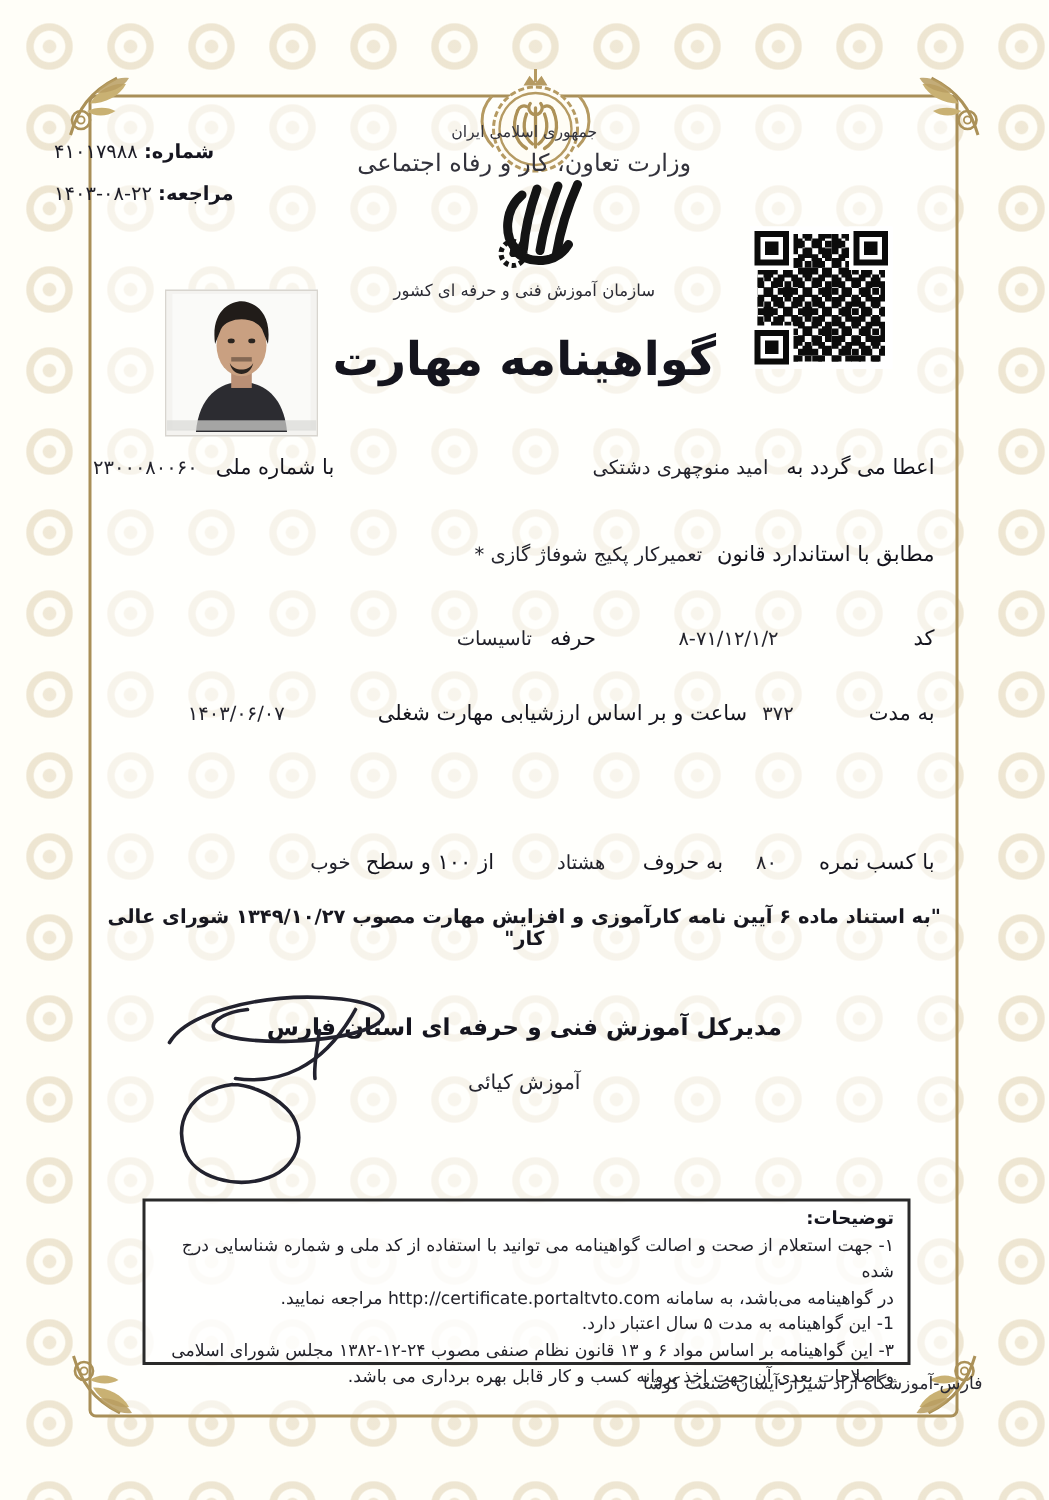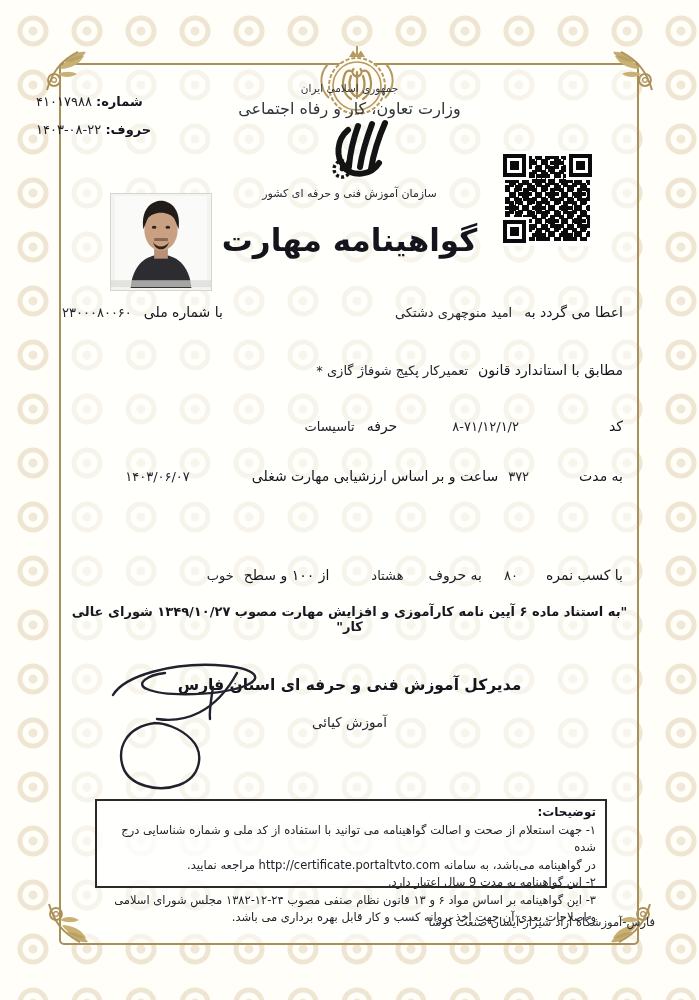--- a/index.html
+++ b/index.html
@@ -71,21 +71,21 @@
 
   .legal{ position:absolute; left:60px; right:60px; top:604px; text-align:center;
           font-size:13px; font-weight:bold; color:#17171f; }
 
   .sig-title{ position:absolute; left:0; right:0; top:676px; text-align:center;
               font-size:15.5px; font-weight:bold; color:#15151e; }
   .sig-name{ position:absolute; left:0; right:0; top:714px; text-align:center;
              font-size:13.5px; color:#26262f; }
   .sig-svg{ position:absolute; left:95px; top:653px; width:200px; height:145px; }
 
-  .notes{ position:absolute; left:95px; top:799px; width:512px; height:89px;
+  .notes{ position:absolute; left:95px; top:799px; width:512px; height:111px;
           border:2px solid #2a2a2a; background:rgba(255,255,255,.65);
           padding:3px 9px 0 8px; font-size:11.5px; line-height:17.5px; color:#22222a; }
   .notes-heading{ font-weight:bold; font-size:12px; color:#15151e; }
   .note-line{ text-align:right; }
 
   .institute{ position:absolute; top:915px; left:385px; width:270px; text-align:right;
               font-size:11.5px; color:#2a2a33; }
 </style>
 </head>
 <body>
@@ -174,21 +174,21 @@
   </div>
 
   <div class="hdr hdr-org">سازمان آموزش فنی و حرفه ای کشور</div>
 
   <div class="serial-block">
     <div class="serial-line">
       <span class="lab">شماره:</span>
       <span class="val">۴۱۰۱۷۹۸۸</span>
     </div>
     <div class="serial-line">
-      <span class="lab">حروف:</span>
+      <span class="lab">مراجعه:</span>
       <span class="val ltr">۱۴۰۳-۰۸-۲۲</span>
     </div>
   </div>
 
   <div class="qr">
     <div class="qr-mod"></div>
     <div class="f f-tl"></div>
     <div class="f f-tr"></div>
     <div class="f f-bl"></div>
   </div>
@@ -262,20 +262,20 @@
         <path d="M118 34 C116 48 114 58 115 66"></path>
         <path d="M60 70 C30 74 22 96 28 114 C34 132 62 140 84 132 C106 124 110 100 96 86 C84 74 68 70 60 70"></path>
       </g>
     </svg>
   </div>
 
   <div class="notes">
     <div class="note-line notes-heading">توضیحات:</div>
     <div class="note-line">۱- جهت استعلام از صحت و اصالت گواهینامه می توانید با استفاده از کد ملی و شماره شناسایی درج شده</div>
     <div class="note-line">در گواهینامه می‌باشد، به سامانه http://certificate.portaltvto.com مراجعه نمایید.</div>
-    <div class="note-line">۲- این گواهینامه به مدت 9 سال اعتبار دارد.</div>
+    <div class="note-line">1- این گواهینامه به مدت ۵ سال اعتبار دارد.</div>
     <div class="note-line">۳- این گواهینامه بر اساس مواد ۶ و ۱۳ قانون نظام صنفی مصوب ۲۴-۱۲-۱۳۸۲ مجلس شورای اسلامی</div>
     <div class="note-line">و اصلاحات بعدی آن جهت اخذ پروانه کسب و کار قابل بهره برداری می باشد.</div>
   </div>
 
   <div class="institute">فارس-آموزشگاه آزاد شیراز-آیسان صنعت کوشا</div>
 
 </div>
 
 </body></html>

